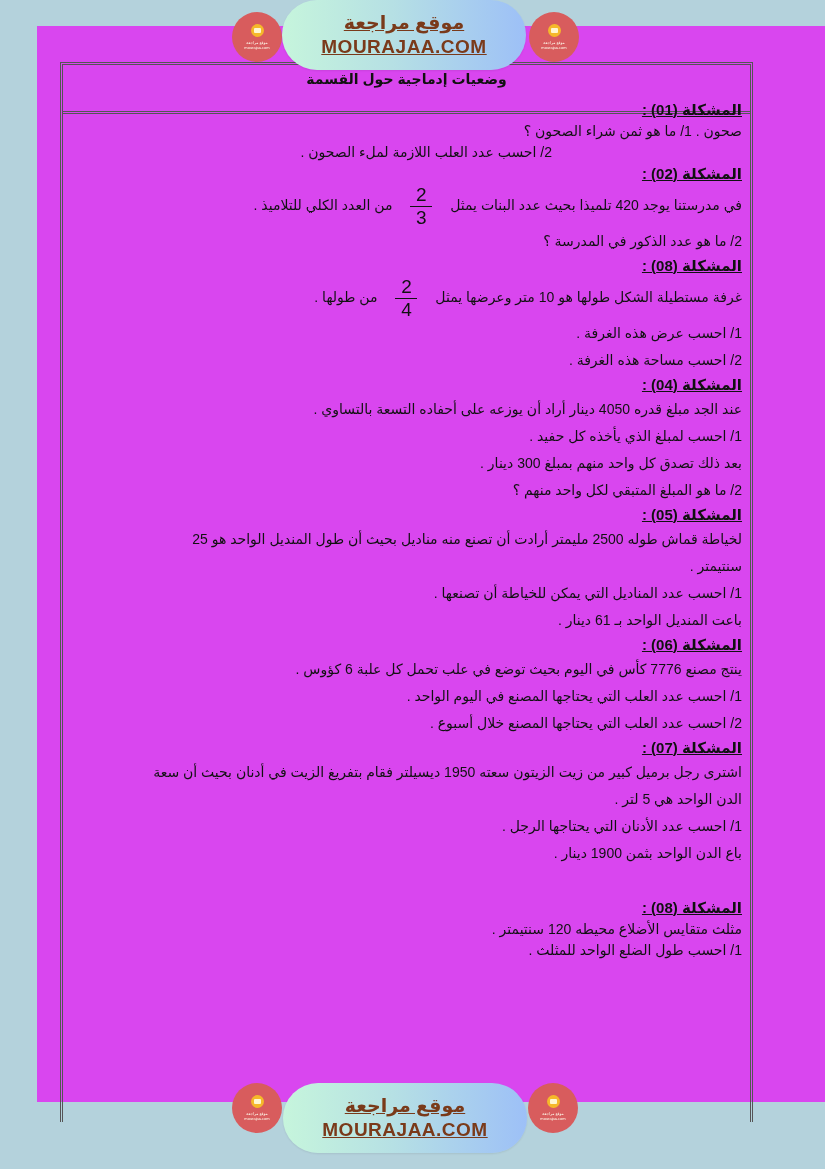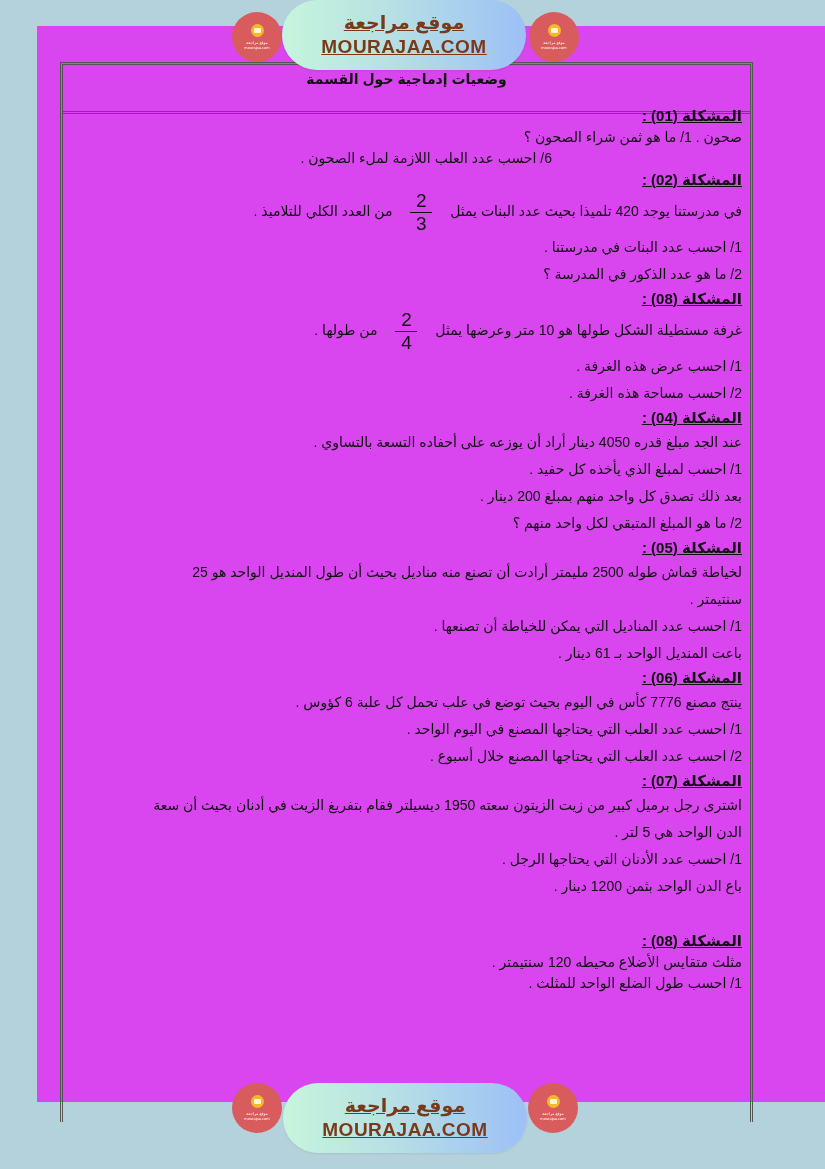--- a/index.html
+++ b/index.html
@@ -20,21 +20,21 @@
     }
     .title-box {
       position: absolute; left: 0; top: 0; right: 0; height: 46px;
       border-bottom: 3px double #555;
       display: flex; align-items: flex-start; justify-content: center;
     }
     .title-text {
       margin-top: 6px; font-size: 14px; font-weight: bold; color: #111; direction: rtl;
     }
     .content {
-      position: absolute; left: 8px; right: 8px; top: 40px;
+      position: absolute; left: 8px; right: 8px; top: 34px;
       direction: rtl; text-align: right; color: #111;
     }
     .problem { margin-bottom: 0; }
     .problem-heading {
       font-size: 15px; font-weight: bold; text-decoration: underline;
       line-height: 22px; display: block;
     }
     .line { font-size: 14px; line-height: 27px; white-space: nowrap; }
     .line.tight { line-height: 21px; }
     .frac {
@@ -77,35 +77,34 @@
   <div class="frame">
     <div class="title-box">
       <div class="title-text">وضعيات إدماجية حول القسمة</div>
     </div>
 
     <div class="content">
 
       <div class="problem">
         <span class="problem-heading">المشكلة (01) :</span>
         <div class="line tight">صحون   .  1/ ما هو ثمن شراء الصحون ؟</div>
-        <div class="line tight" style="padding-right:190px">6/ احسب عدد العلب اللازمة لملء الصحون .</div>
+        <div class="line tight" style="padding-right:190px">2/ احسب عدد العلب اللازمة لملء الصحون .</div>
       </div>
 
       <div class="problem">
         <span class="problem-heading">المشكلة (02) :</span>
         <div class="line">
           <span>في مدرستنا يوجد 420 تلميذا بحيث عدد البنات يمثل</span>
           <span class="frac">
             <span>2</span>
             <span class="bar"></span>
             <span>3</span>
           </span>
           <span>من العدد الكلي للتلاميذ .</span>
         </div>
-        <div class="line">1/ احسب عدد البنات في مدرستنا .</div>
         <div class="line">2/ ما هو عدد الذكور في المدرسة ؟</div>
       </div>
 
       <div class="problem">
         <span class="problem-heading">المشكلة (08) :</span>
         <div class="line">
           <span>غرفة مستطيلة الشكل طولها هو 10 متر وعرضها يمثل</span>
           <span class="frac">
             <span>2</span>
             <span class="bar"></span>
@@ -114,21 +113,21 @@
           <span>من طولها .</span>
         </div>
         <div class="line">1/ احسب عرض هذه الغرفة .</div>
         <div class="line">2/ احسب مساحة هذه الغرفة .</div>
       </div>
 
       <div class="problem">
         <span class="problem-heading">المشكلة (04) :</span>
         <div class="line">عند الجد مبلغ قدره 4050 دينار أراد أن يوزعه على أحفاده التسعة بالتساوي .</div>
         <div class="line">1/ احسب لمبلغ الذي يأخذه كل حفيد .</div>
-        <div class="line">بعد ذلك تصدق كل واحد منهم بمبلغ 200 دينار .</div>
+        <div class="line">بعد ذلك تصدق كل واحد منهم بمبلغ 300 دينار .</div>
         <div class="line">2/ ما هو المبلغ المتبقي لكل واحد منهم ؟</div>
       </div>
 
       <div class="problem">
         <span class="problem-heading">المشكلة (05) :</span>
         <div class="line">لخياطة قماش طوله 2500 مليمتر أرادت أن تصنع منه مناديل بحيث أن طول المنديل الواحد هو 25</div>
         <div class="line">سنتيمتر .</div>
         <div class="line">1/ احسب عدد المناديل التي يمكن للخياطة أن تصنعها .</div>
         <div class="line">باعت المنديل الواحد بـ 61 دينار .</div>
       </div>
@@ -138,21 +137,21 @@
         <div class="line">ينتج مصنع 7776 كأس في اليوم بحيث توضع في علب تحمل كل علبة 6 كؤوس .</div>
         <div class="line">1/ احسب عدد العلب التي يحتاجها المصنع في اليوم الواحد .</div>
         <div class="line">2/ احسب عدد العلب التي يحتاجها المصنع خلال أسبوع .</div>
       </div>
 
       <div class="problem">
         <span class="problem-heading">المشكلة (07) :</span>
         <div class="line">اشترى رجل برميل كبير من زيت الزيتون سعته 1950 ديسيلتر فقام بتفريغ الزيت في أدنان بحيث أن سعة</div>
         <div class="line">الدن الواحد هي 5 لتر .</div>
         <div class="line">1/ احسب عدد الأدنان التي يحتاجها الرجل .</div>
-        <div class="line">باع الدن الواحد بثمن 1200 دينار .</div>
+        <div class="line">باع الدن الواحد بثمن 1900 دينار .</div>
       </div>
 
       <div class="spacer-big"></div>
 
       <div class="problem">
         <span class="problem-heading">المشكلة (08) :</span>
         <div class="line tight">مثلث متقايس الأضلاع محيطه 120 سنتيمتر .</div>
         <div class="line tight">1/ احسب طول الضلع الواحد للمثلث .</div>
       </div>
     </div>

